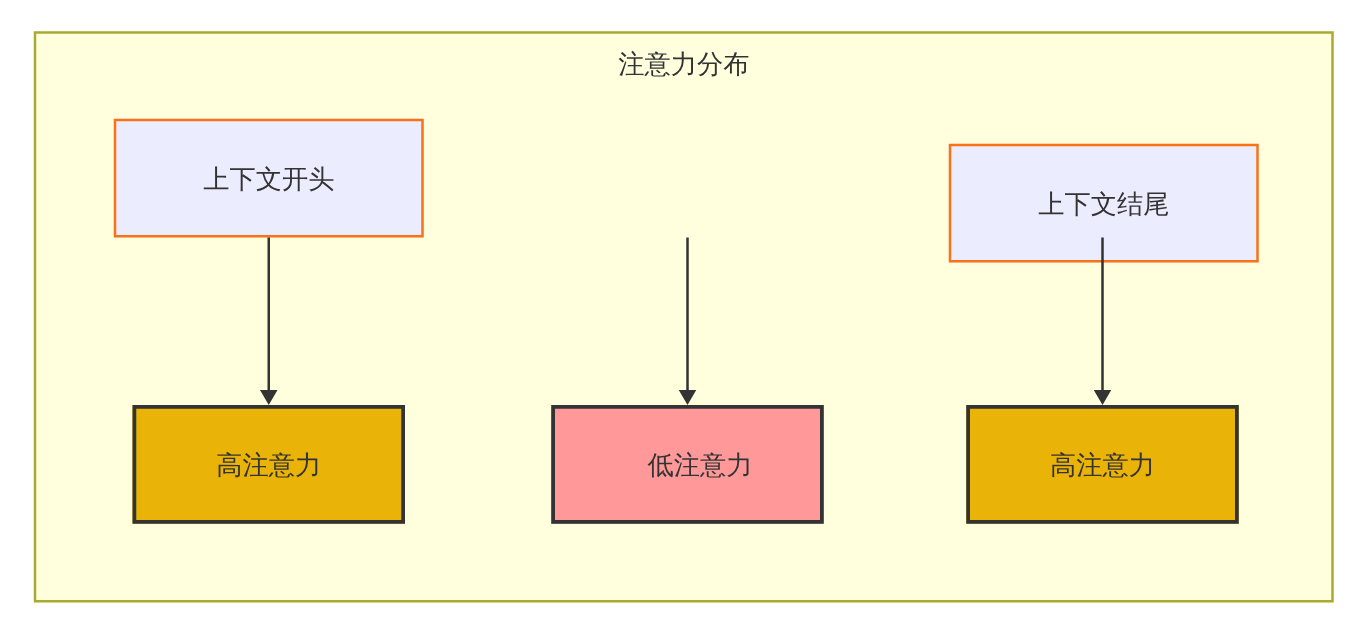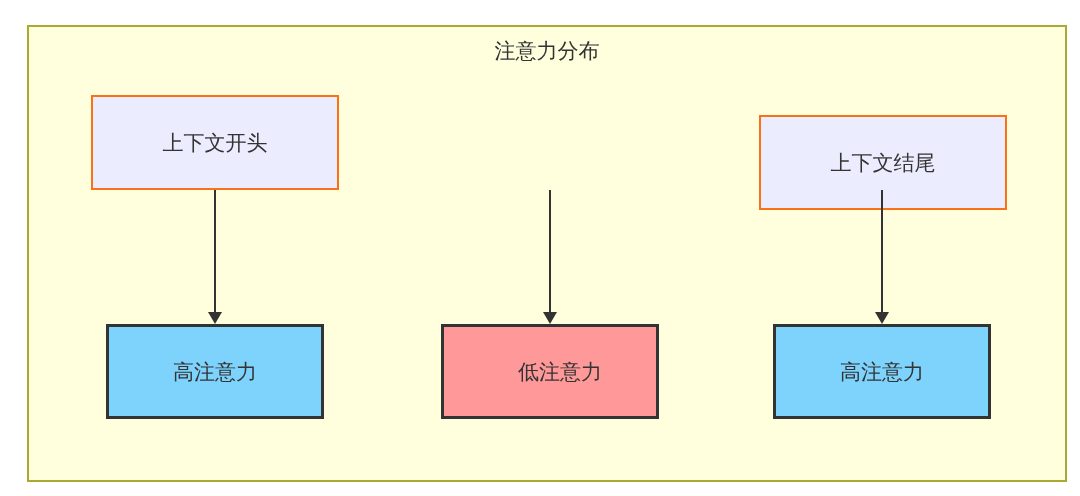--- a/index.html
+++ b/index.html
@@ -52,21 +52,21 @@
     top: 68px;
     background: #ECECFF;
     border: 2px solid #f97316;
   }
   .target-node {
     width: 218px;
     height: 95px;
     top: 297px;
     border: 3px solid #333333;
   }
-  .target-high { background: #7dd3fc; font-family: Liberation Mono, monospace; }
+  .target-high { background: #eab308; font-family: Liberation Mono, monospace; }
   .target-low  { background: #FF9999; }
 
   .src-col1 { left: 62px; }
   .src-col2 { left: 397px; }
   .src-col3 { left: 730px; margin-top: 20px; }
   .tgt-col1 { left: 77px; }
   .tgt-col2 { left: 412px; padding-left: 20px; }
   .tgt-col3 { left: 744px; }
 
   .arrow {

